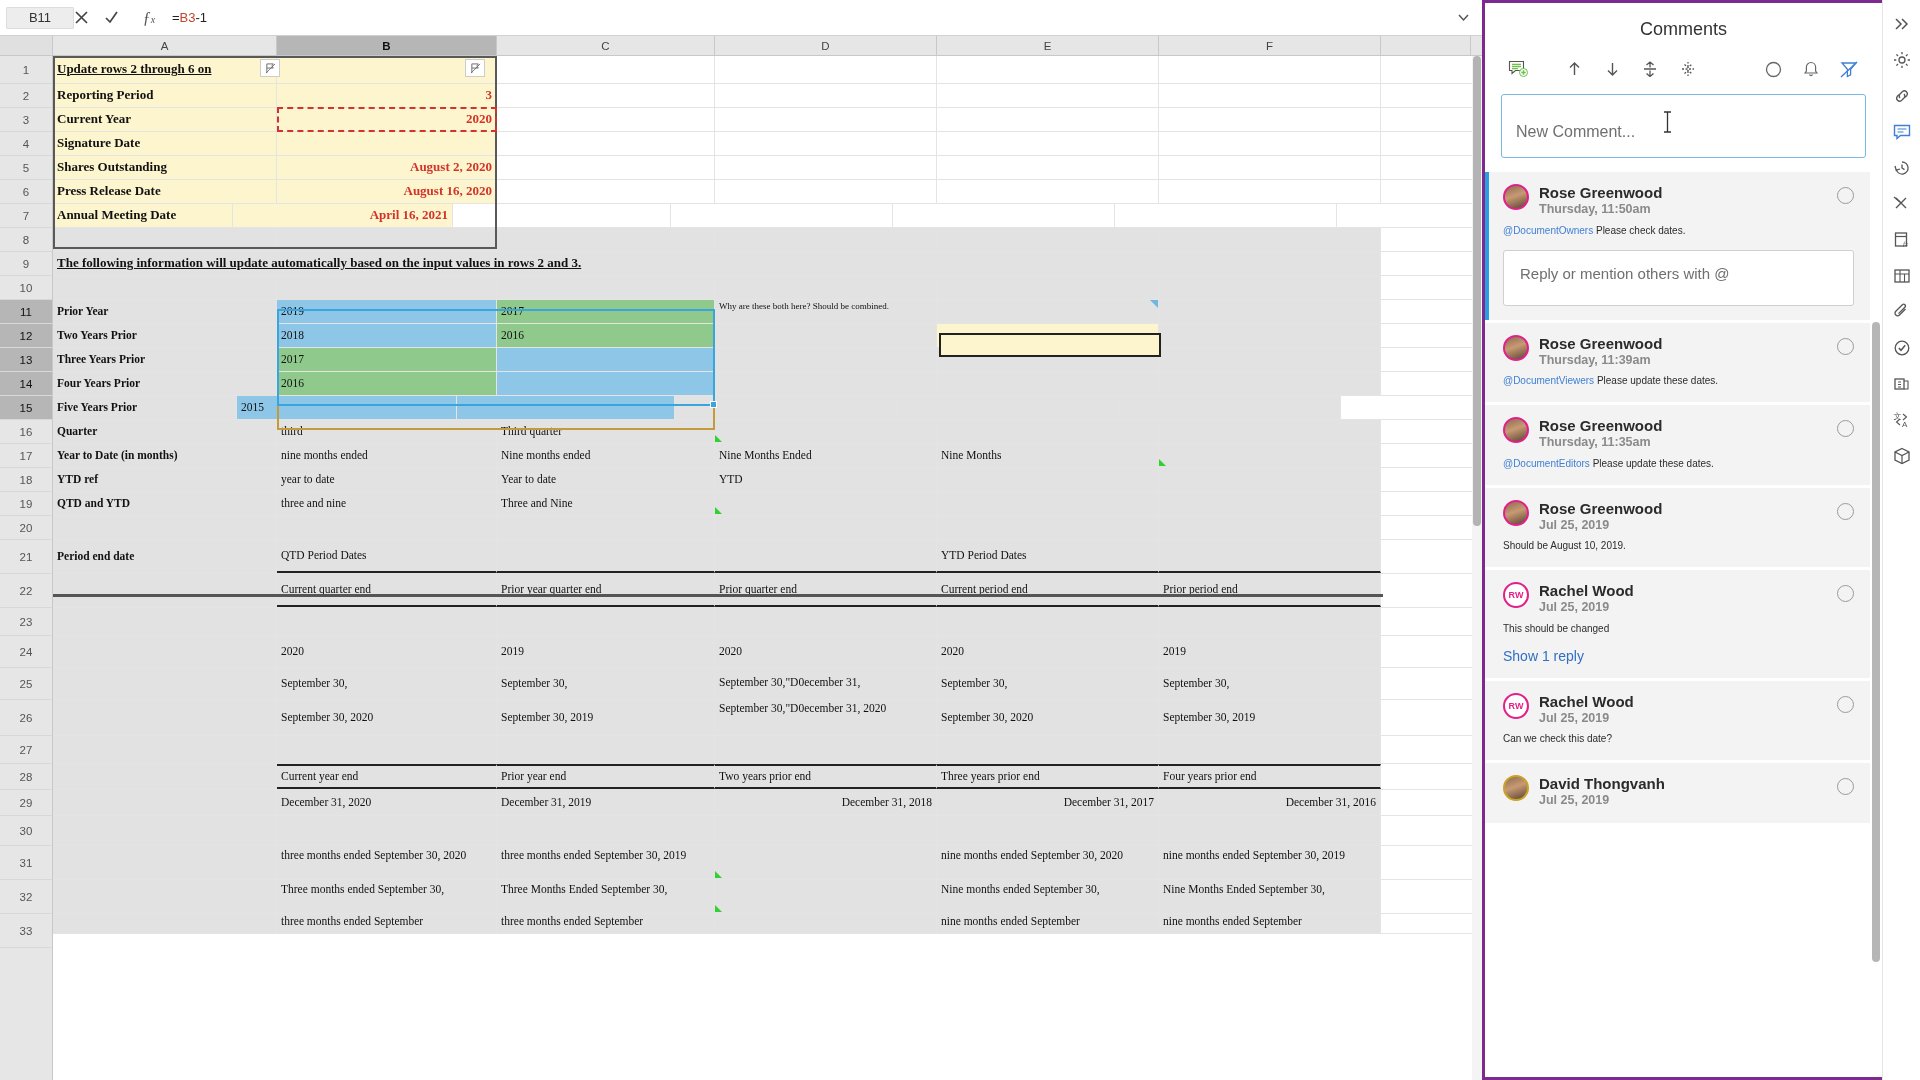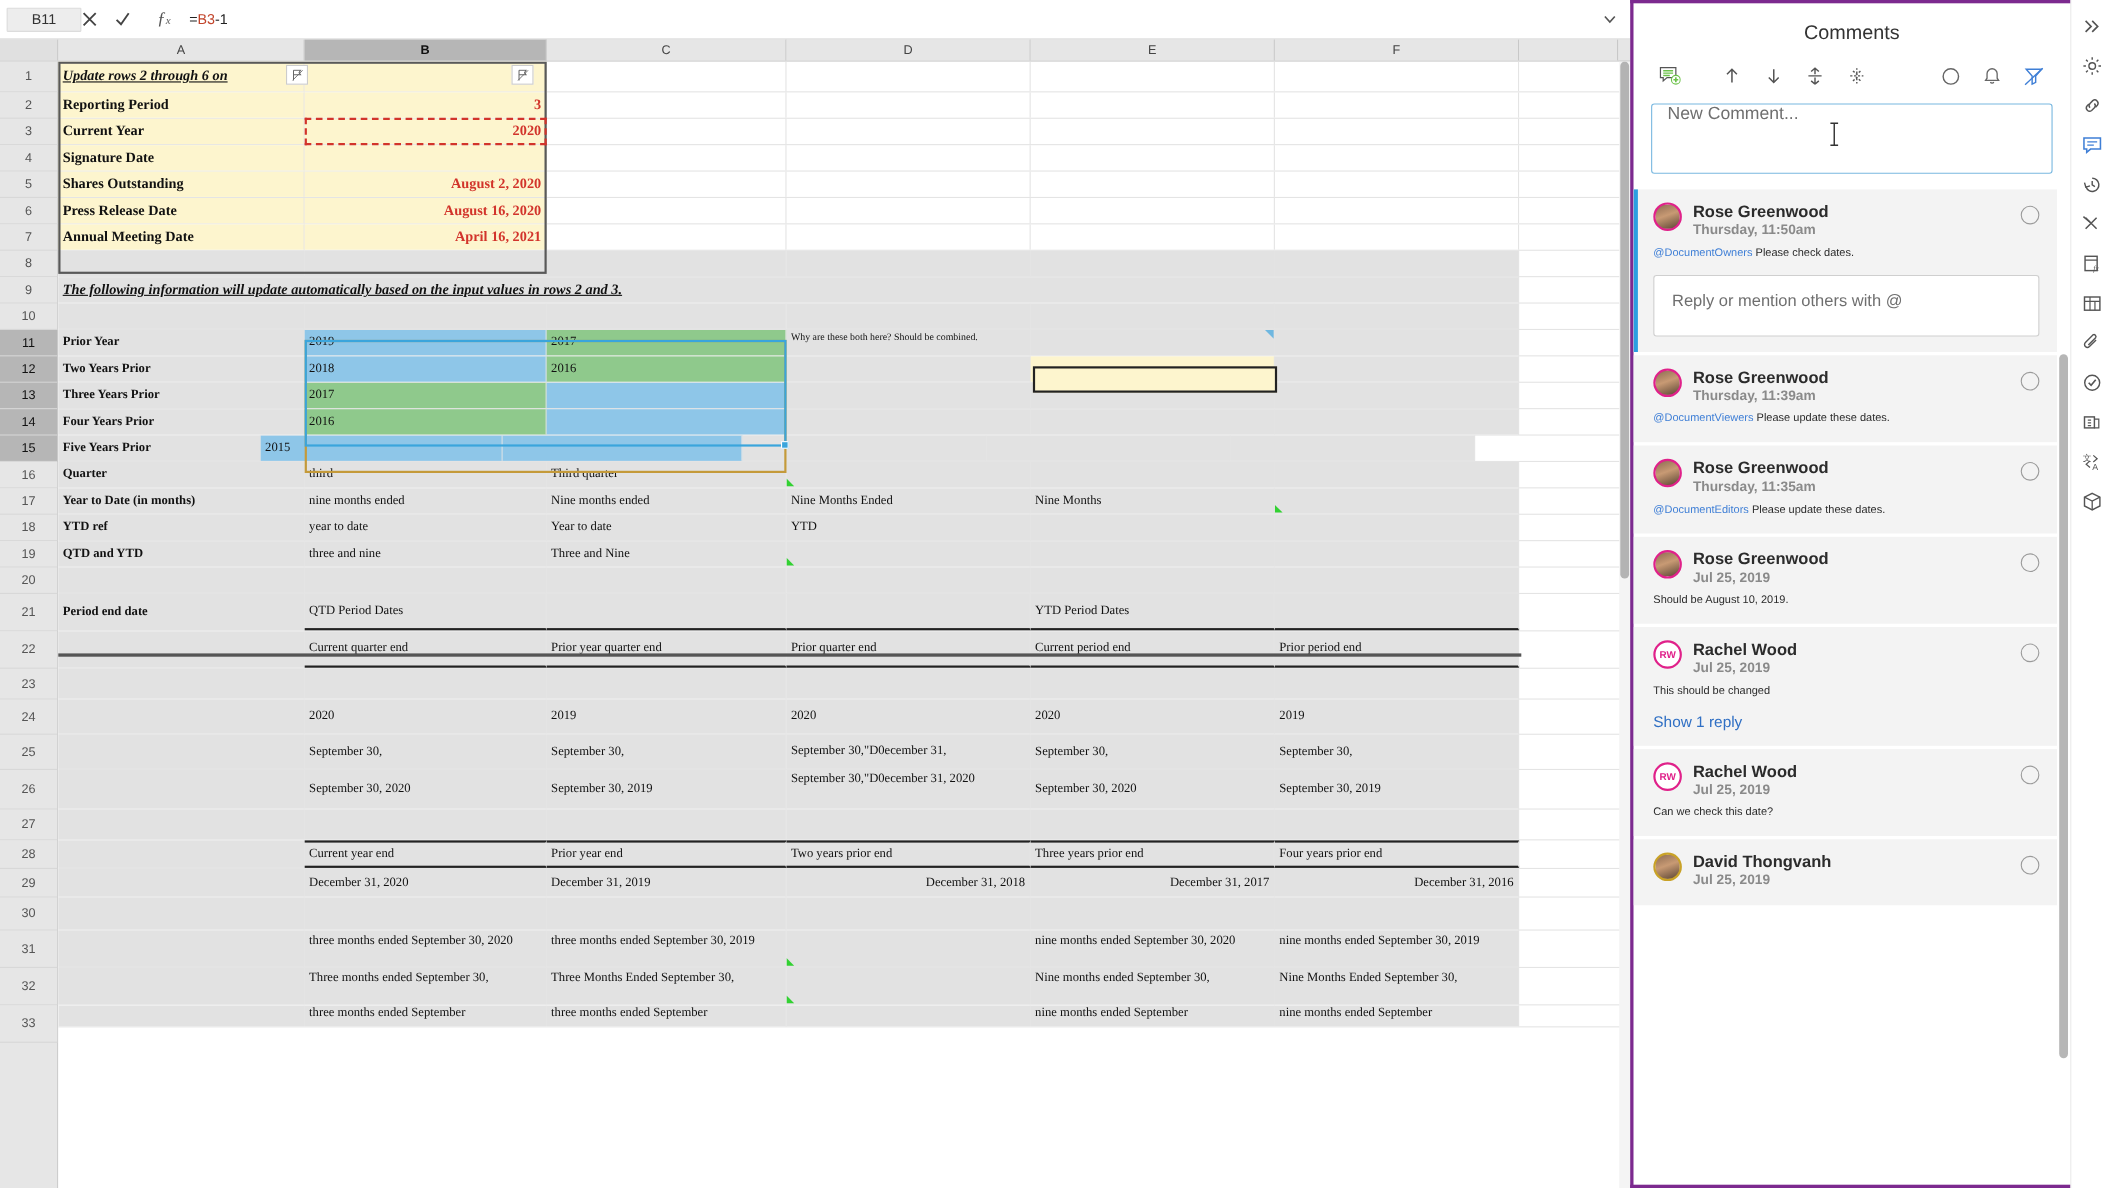--- a/index.html
+++ b/index.html
@@ -58,21 +58,21 @@
     display: flex; align-items: center;
   }
   .cell.top { align-items: flex-start; }
   .cell.r { justify-content: flex-end; text-align: right; }
   .cell.bold { font-weight: bold; }
   .cell.gray { background: #e2e2e2; }
   .cell.yellow { background: #fdf5ce; }
   .cell.red { color: #d2342b; font-weight: bold; }
   .cell.blue { background: #8ec6e8; }
   .cell.green { background: #8fc98c; }
-  .cell.ul { text-decoration: underline; font-style: italic; }
+  .cell.ul { text-decoration: underline; }
   .cell.underline-bot { border-bottom: 2px solid #222; }
   .cell.dbl-top { border-top: 2px solid #222; }
   .cell.big { font-size: 13px; }
   .cell.small { font-size: 9px; line-height: 1.05; }
 
   
   .ind-green, .ind-blue {
     position: absolute; width: 0; height: 0; left: 0; bottom: 1px;
   }
   .ind-green { border-left: 7px solid #32d132; border-top: 7px solid transparent; }
@@ -114,21 +114,21 @@
   #cp-toolbar {
     display: flex; align-items: center; padding: 0 14px 10px; gap: 0;
   }
   .tb-btn {
     width: 38px; height: 30px; display: flex; align-items: center;
     justify-content: center; color: #555; font-size: 16px;
   }
   .tb-spacer { flex: 1; }
   #new-comment-box {
     margin: 0 16px 14px; height: 64px; border: 1.5px solid #79b8e0; border-radius: 3px;
-    display: flex; align-items: flex-start; padding: 0 14px; position: relative;
+    display: flex; align-items: flex-start; padding: 28px 14px; position: relative;
   }
   #new-comment-placeholder { font-size: 16px; color: #6f6f6f; }
   #caret {
     position: absolute; left: 160px; top: 16px; width: 11px; height: 22px;
   }
   #cp-list {
     flex: 1; overflow: hidden; position: relative; padding-right: 12px;
   }
   .comment {
     background: #f3f3f3; margin: 0 0 3px 0; padding: 12px 16px 14px 18px;
@@ -303,21 +303,21 @@
         <div class="row" style="height:24px">
           <div class="cell yellow bold big" style="width:224px">Press Release Date</div>
           <div class="cell yellow r red big" style="width:220px">August 16, 2020</div>
           <div class="cell" style="width:218px"></div>
           <div class="cell" style="width:222px"></div>
           <div class="cell" style="width:222px"></div>
           <div class="cell" style="width:222px"></div>
         </div>
 
         <div class="row" style="height:24px">
-          <div class="cell yellow bold big" style="width:224px">Annual Meeting Date</div>
+          <div class="cell yellow bold big" style="width:180px">Annual Meeting Date</div>
           <div class="cell yellow r red big" style="width:220px">April 16, 2021</div>
           <div class="cell" style="width:218px"></div>
           <div class="cell" style="width:222px"></div>
           <div class="cell" style="width:222px"></div>
           <div class="cell" style="width:222px"></div>
         </div>
 
         <div class="row" style="height:24px">
           <div class="cell gray" style="width:224px"></div>
           <div class="cell gray" style="width:220px"></div>

